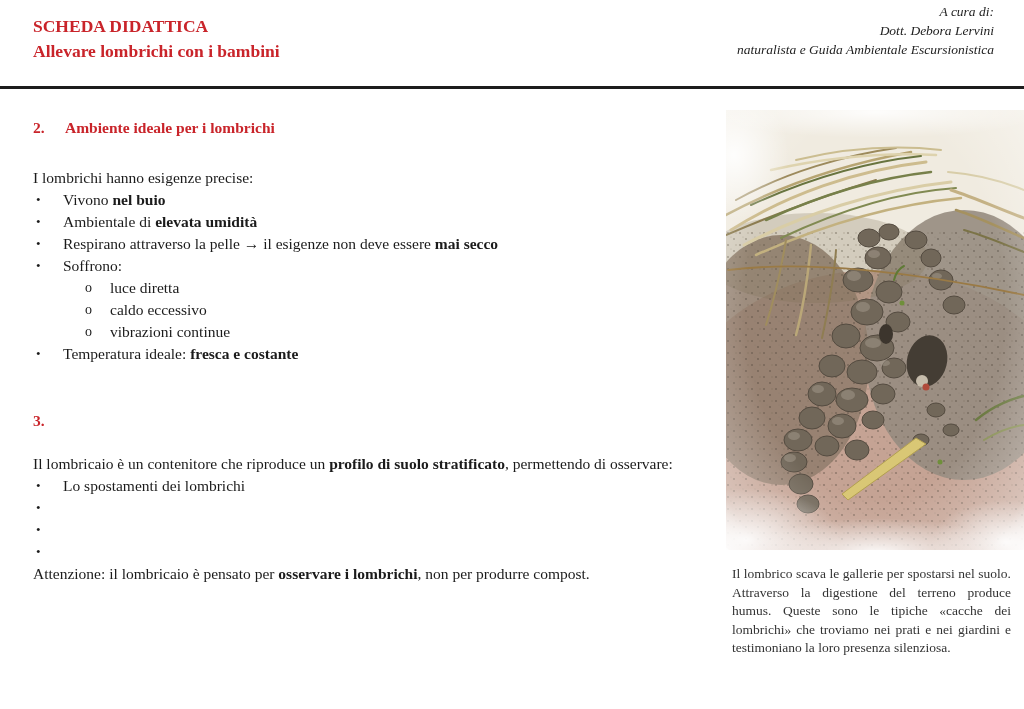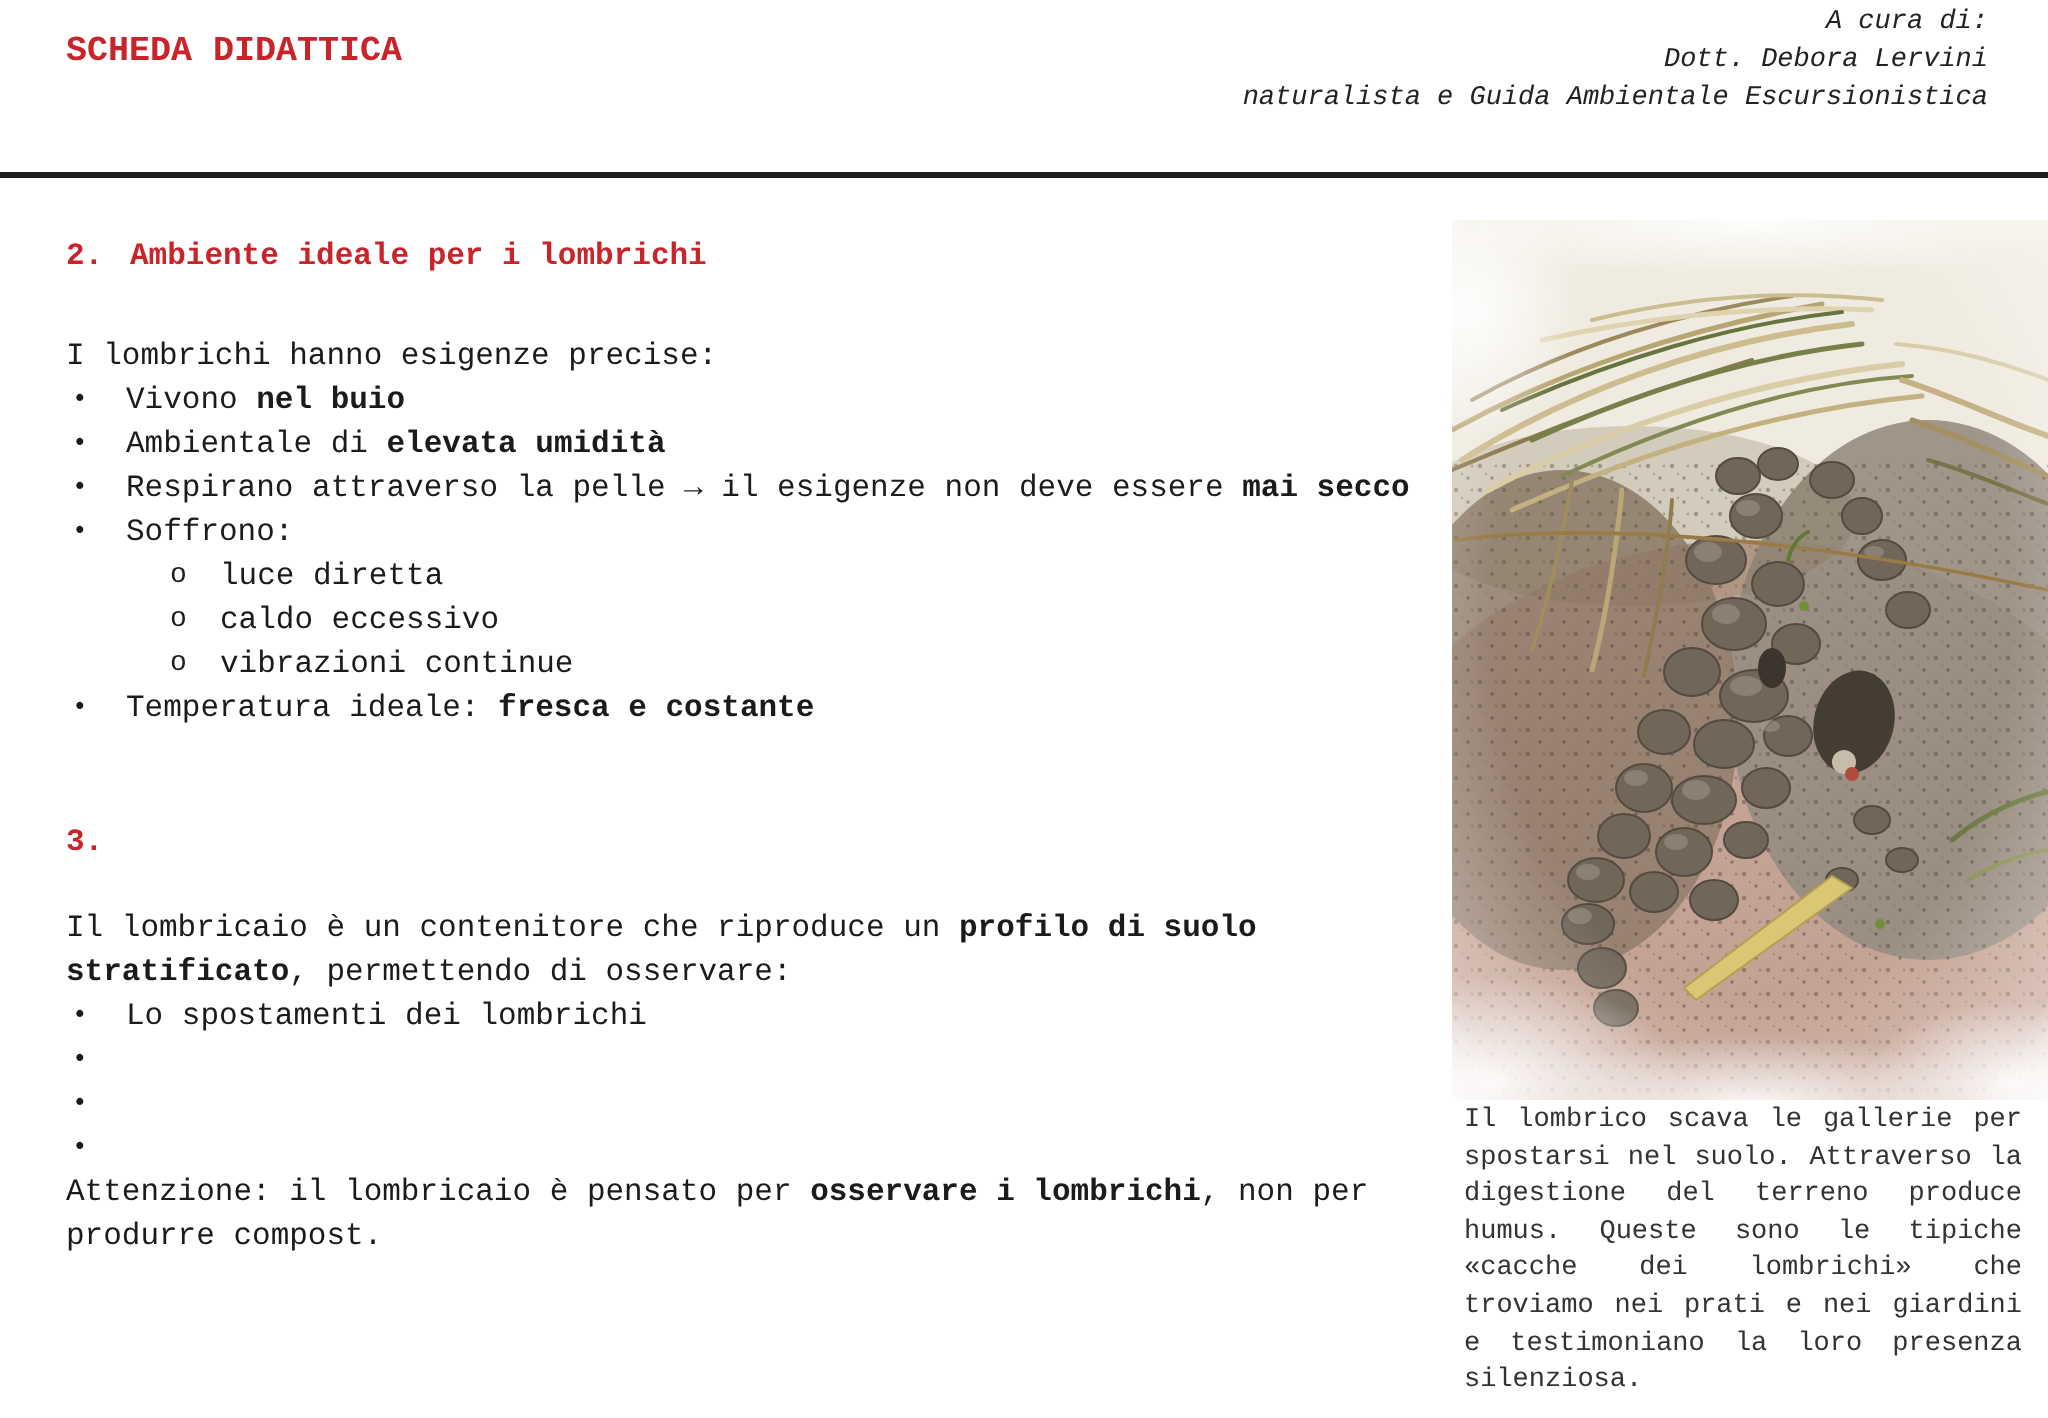--- a/index.html
+++ b/index.html
@@ -1,18 +1,18 @@
 <!DOCTYPE html>
 <html><head>
 <meta charset="utf-8">
 <style>
   html,body{margin:0;padding:0;background:#ffffff;}
   .page{
     position:relative;width:1024px;height:709px;background:#ffffff;overflow:hidden;
-    font-family:Liberation Mono, monospace;color:#1b1b1b;
+    font-family:Liberation Serif, serif;color:#1b1b1b;
   }
   
   .doc-title{
     position:absolute;left:33px;top:14px;
     font-size:17.5px;line-height:25px;font-weight:bold;color:#c9242a;
   }
   .credit{
     position:absolute;right:30px;top:2px;text-align:right;
     font-style:italic;font-size:13.5px;line-height:19px;color:#222222;
   }
@@ -32,32 +32,33 @@
   .b-glyph{flex:0 0 30px;padding-left:3px;box-sizing:border-box;font-size:13px;}
   .sub-row{display:flex;}
   .sub-glyph{flex:0 0 25px;margin-left:52px;font-size:14px;}
   b{font-weight:bold;}
   
   .photo{
     position:absolute;left:726px;top:110px;width:298px;height:440px;overflow:hidden;
   }
   .photo svg{display:block;width:298px;height:440px;}
   .caption{
-    position:absolute;left:732px;top:552px;width:279px;
+    position:absolute;left:732px;top:565px;width:279px;
     font-size:13.5px;line-height:18.6px;color:#333333;
     text-align:justify;text-justify:inter-word;
   }
 </style>
 </head>
 <body>
 
 <div class="page">
 
   <div class="doc-title">
     <div>SCHEDA DIDATTICA</div>
+    <div>Allevare lombrichi con i bambini</div>
   </div>
 
   <div class="credit">
     <div>A cura di:</div>
     <div>Dott. Debora Lervini</div>
     <div>naturalista e Guida Ambientale Escursionistica</div>
   </div>
 
   <div class="rule"></div>
 

